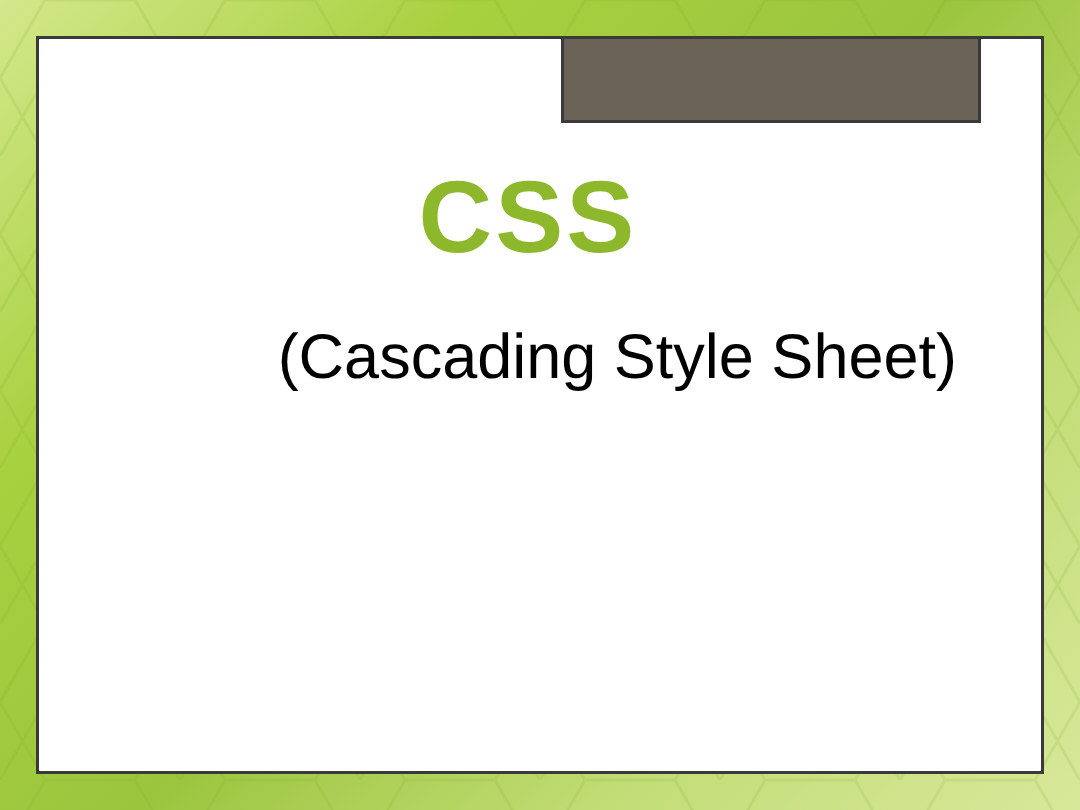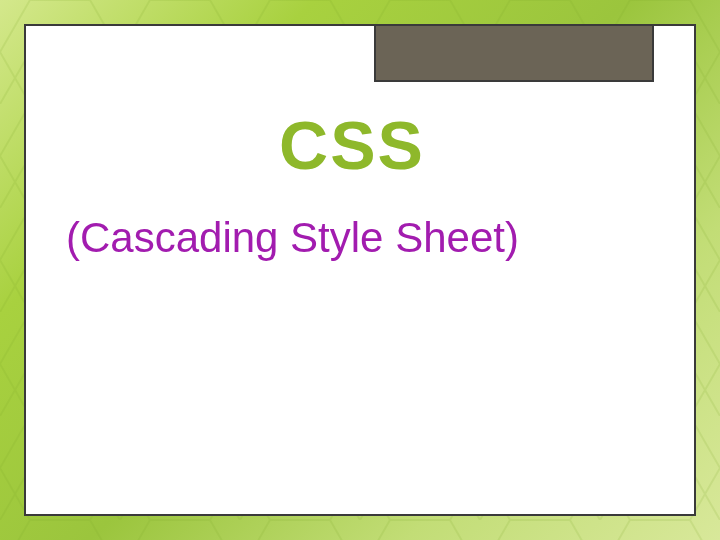--- a/index.html
+++ b/index.html
@@ -56,24 +56,24 @@
     .title {
       color: #8eb82b;
       font-size: 68px;
       font-weight: bold;
       text-align: center;
       margin-bottom: 30px;
       letter-spacing: 2px;
     }
     
     .subtitle {
-      color: #a21caf;
+      color: #000000;
       font-size: 42px;
       font-weight: normal;
-      text-align: left;
+      text-align: right;
     }
   </style>
 </head>
 <body>
 
 <svg class="hexagon-bg" viewBox="0 0 720 540">
   <defs>
     <pattern id="hexpattern" x="0" y="0" width="120" height="104" patternUnits="userSpaceOnUse">
       <polygon points="30,0 90,0 120,52 90,104 30,104 0,52" fill="none" stroke="#7da82a" stroke-width="2"></polygon>
       <polygon points="90,0 150,0 180,52 150,104 90,104 60,52" fill="none" stroke="#7da82a" stroke-width="2" transform="translate(-60,52)"></polygon>

